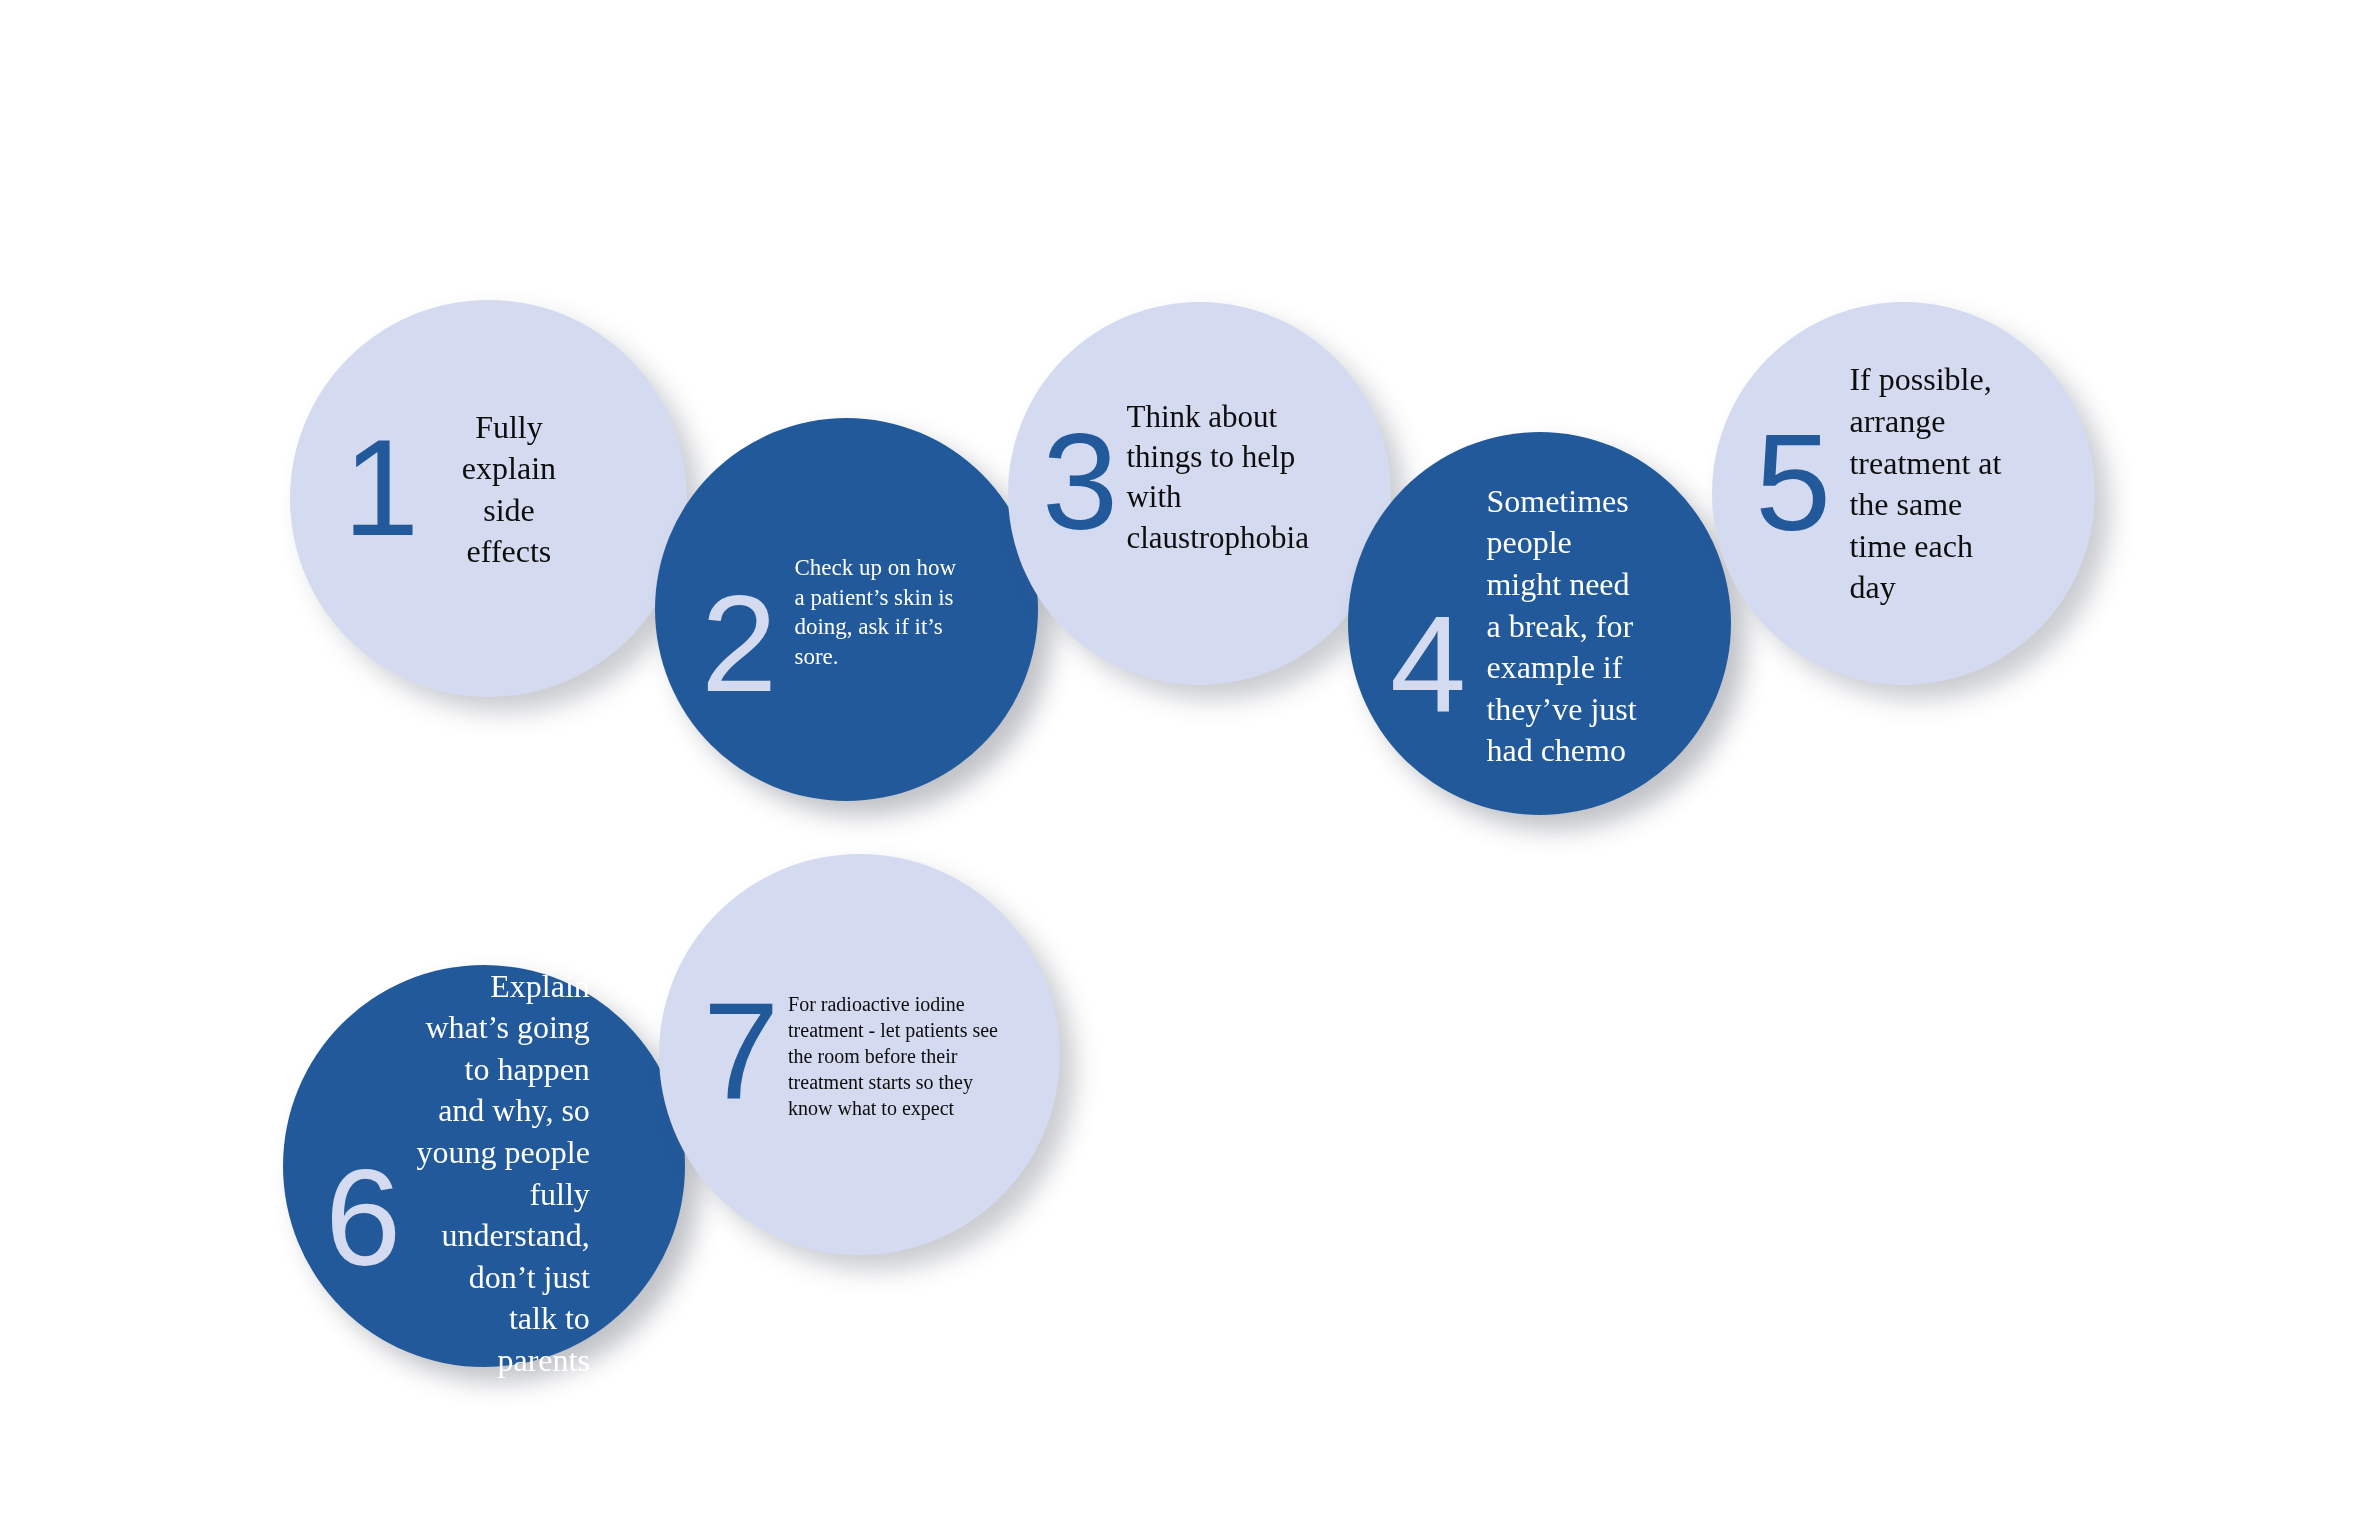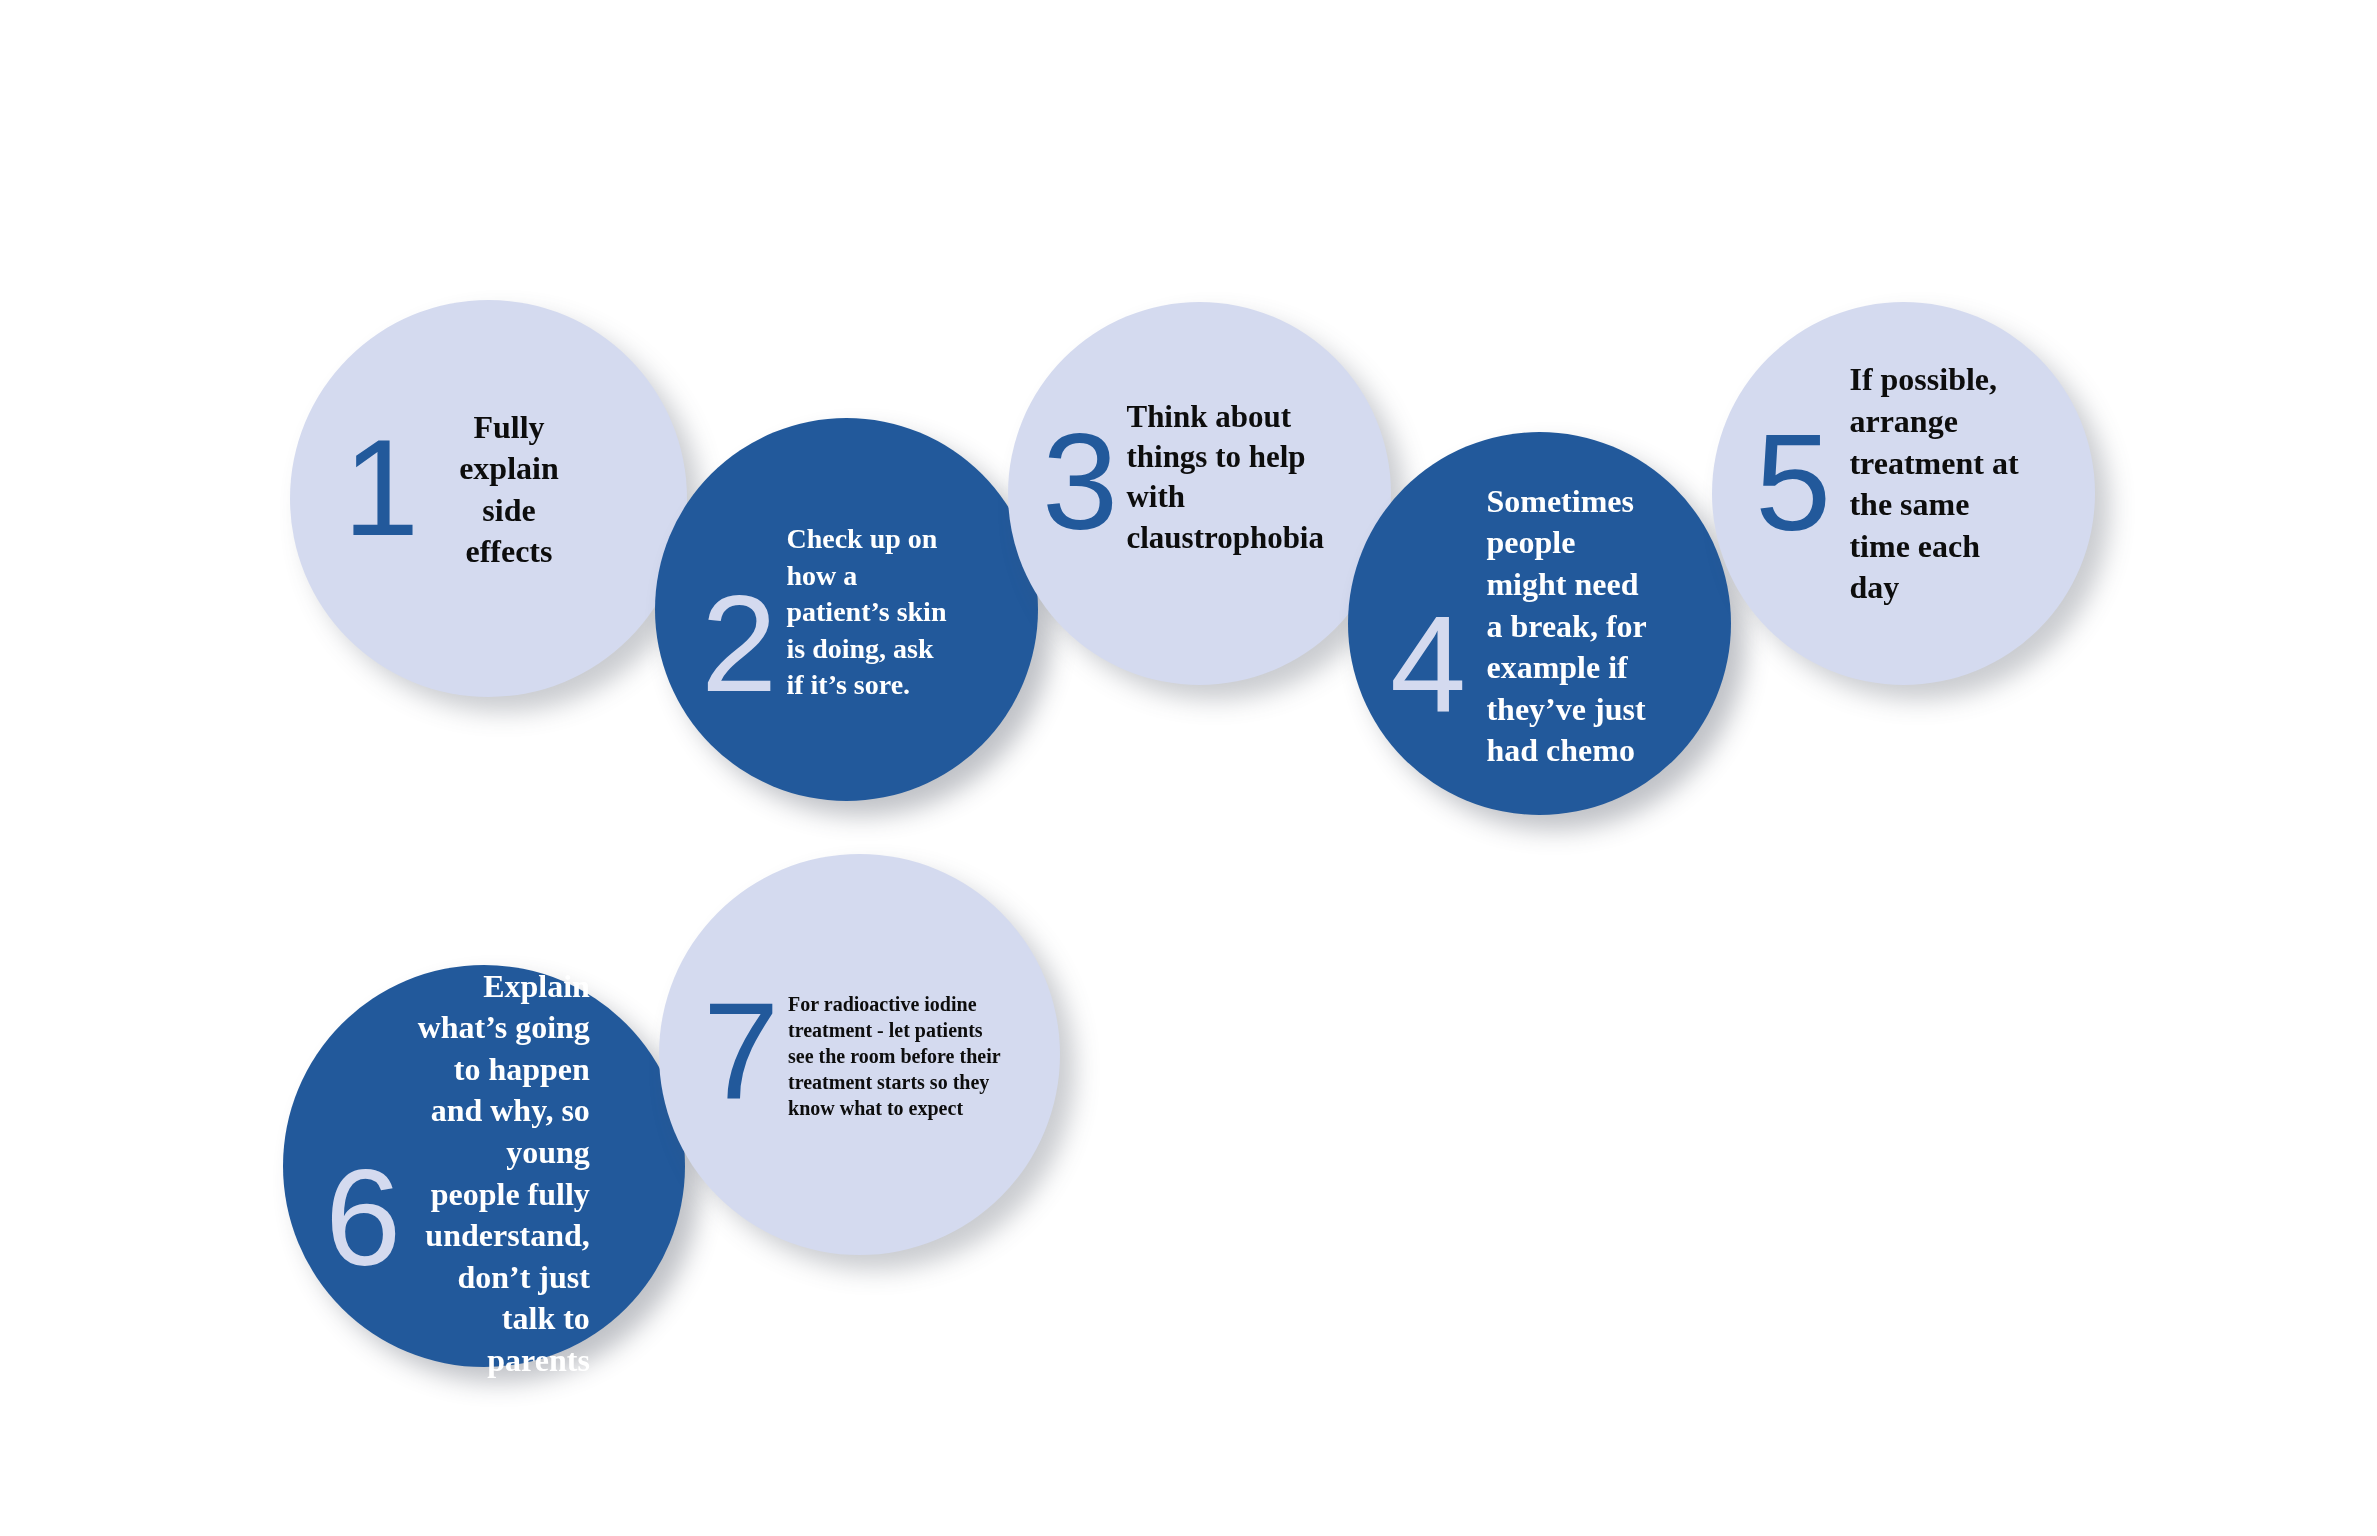--- a/index.html
+++ b/index.html
@@ -47,40 +47,40 @@
     user-select: none;
     flex: 0 0 auto;
     text-align: center;
   }
   .light .numeral { color: #22599b; }
   .dark  .numeral { color: #d4daef; }
 
   
   .copy {
     font-family: "Liberation Serif", "DejaVu Serif", serif;
-    font-weight: 700;
+    font-weight: 400;
     line-height: 1.30;
     flex: 0 0 auto;
     text-align: left;
     word-wrap: break-word;
   }
   .light .copy { color: #0d0d0d; }
   .dark  .copy { color: #ffffff; }
 
   
 
   
   #node-1 { left: 290px;  top: 300px;  width: 397px; height: 397px; z-index: 2; }
   #node-1 .numeral { font-size: 137px; margin-left: 53px; margin-top: -20px; }
   #node-1 .copy    { font-size: 32px;  width: 125px; margin-left: 30px; margin-top: -17.4px; text-align: center; }
 
   
   #node-2 { left: 655px; top: 418px;  width: 383px; height: 383px; z-index: 3; }
   #node-2 .numeral { font-size: 137px; margin-left: 46px; margin-top: 70px; }
-  #node-2 .copy    { font-size: 28px;  width: 168px; margin-left: 12px; margin-top: 5.8px; }
+  #node-2 .copy    { font-size: 23px;  width: 168px; margin-left: 20px; margin-top: 5.8px; }
 
   
   #node-3 { left: 1008px; top: 302px;  width: 383px; height: 383px; z-index: 4; }
   #node-3 .numeral { font-size: 137px; margin-left: 34px; margin-top: -23px; }
   #node-3 .copy    { font-size: 31px;  width: 200px; margin-left: 11px; margin-top: -32.5px; }
 
   
   #node-4 { left: 1348px; top: 432px;  width: 383px; height: 383px; z-index: 5; }
   #node-4 .numeral { font-size: 137px; margin-left: 42px; margin-top: 81px; }
   #node-4 .copy    { font-size: 32px;  width: 163px; margin-left: 23px; margin-top: 5.8px; }

